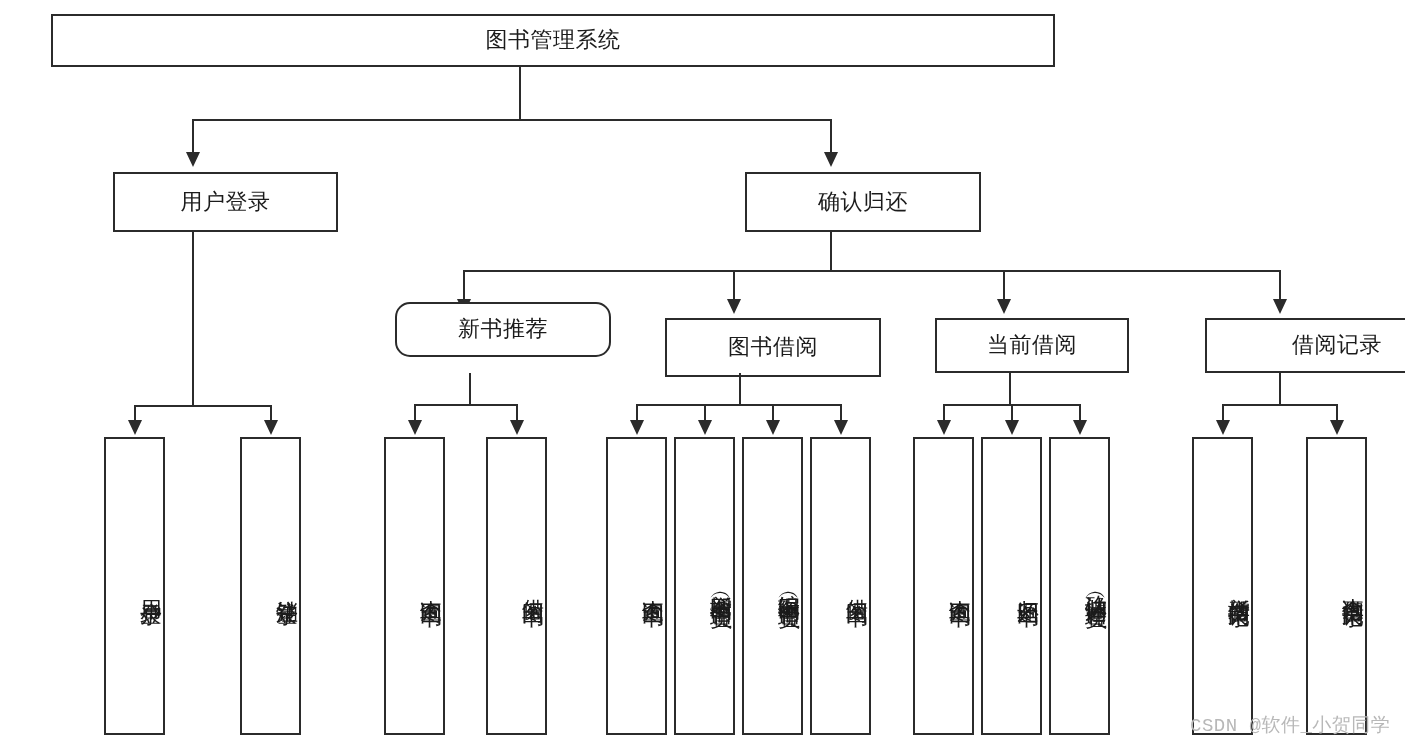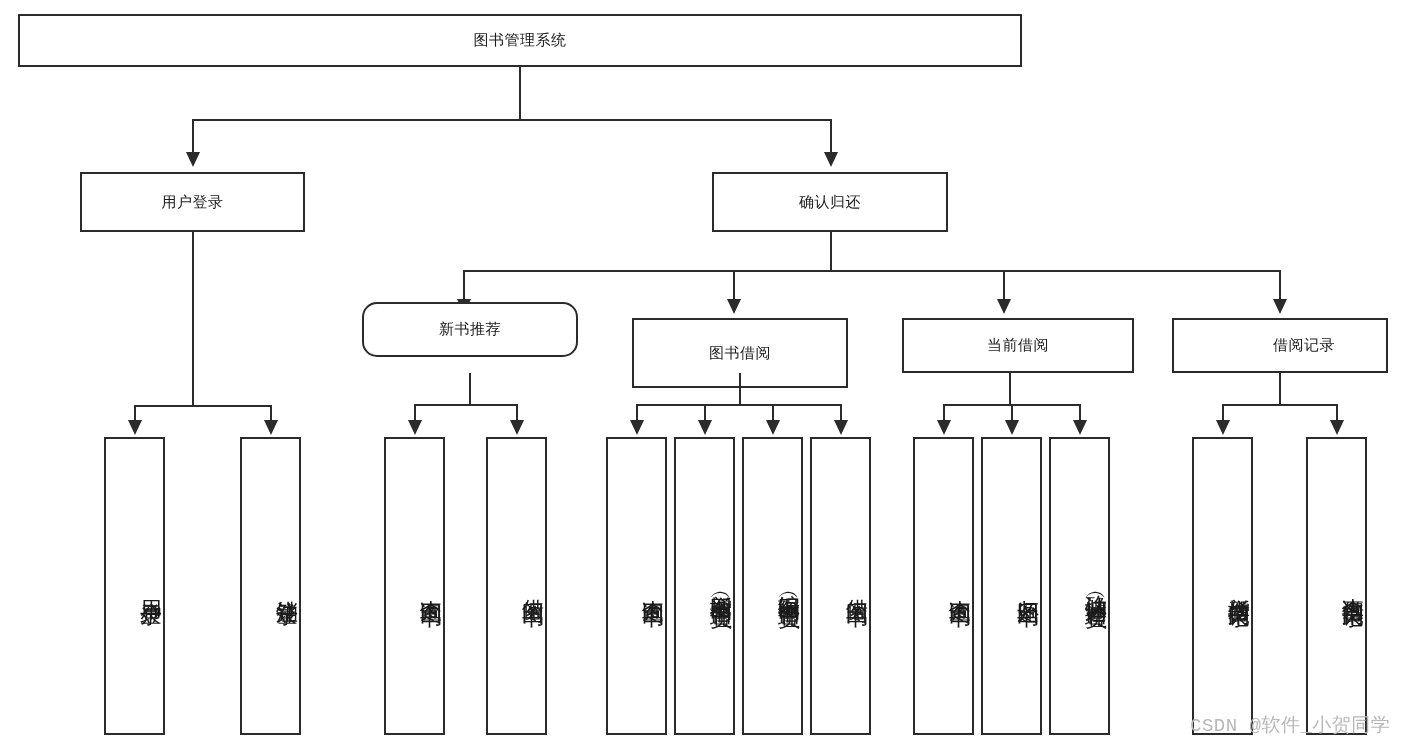--- a/index.html
+++ b/index.html
@@ -10,21 +10,21 @@
     position:absolute;
     box-sizing:border-box;
     background:#ffffff;
     border:2px solid #2b2b2b;
     display:flex;
     align-items:center;
     justify-content:center;
     color:#1b1b1b;
     line-height:1.12;
   }
-  .node.horiz{font-size:15px;letter-spacing:.5px;}
+  .node.horiz{font-size:22px;letter-spacing:.5px;margin-left:33px;}
   .node.vert{
     writing-mode:vertical-rl;
     text-orientation:upright;
     font-size:22px;
     letter-spacing:2px;
     padding:6px 0;
     align-items:flex-start;
     justify-content:center;
   }
   .node.vert.tall{align-items:flex-start;}
@@ -90,24 +90,24 @@
   <div class="conn v" style="left:733px;top:270px;height:32px;"></div>
   <div class="arrow" style="left:727px;top:299px;"></div>
   <div class="conn v" style="left:1003px;top:270px;height:32px;"></div>
   <div class="arrow" style="left:997px;top:299px;"></div>
   <div class="conn v" style="left:1279px;top:270px;height:32px;"></div>
   <div class="arrow" style="left:1273px;top:299px;"></div>
 
   <div class="node horiz" style="left:362px;top:302px;width:216px;height:55px;border-radius:15px;">
     <span>新书推荐</span>
   </div>
-  <div class="node horiz" style="left:632px;top:318px;width:216px;height:70px;font-family:Liberation Serif, serif;">
+  <div class="node horiz" style="left:632px;top:318px;width:216px;height:59px;font-family:Liberation Serif, serif;">
     <span>图书借阅</span>
   </div>
-  <div class="node horiz" style="left:902px;top:318px;width:232px;height:55px;">
+  <div class="node horiz" style="left:902px;top:318px;width:194px;height:55px;">
     <span>当前借阅</span>
   </div>
   <div class="node horiz" style="left:1172px;top:318px;width:216px;height:55px;padding-left:48px;">
     <span>借阅记录</span>
   </div>
 
   <div class="conn v" style="left:469px;top:373px;height:33px;"></div>
   <div class="conn h" style="left:414px;top:404px;width:104px;"></div>
   <div class="conn v" style="left:414px;top:404px;height:18px;"></div>
   <div class="arrow" style="left:408px;top:420px;"></div>

